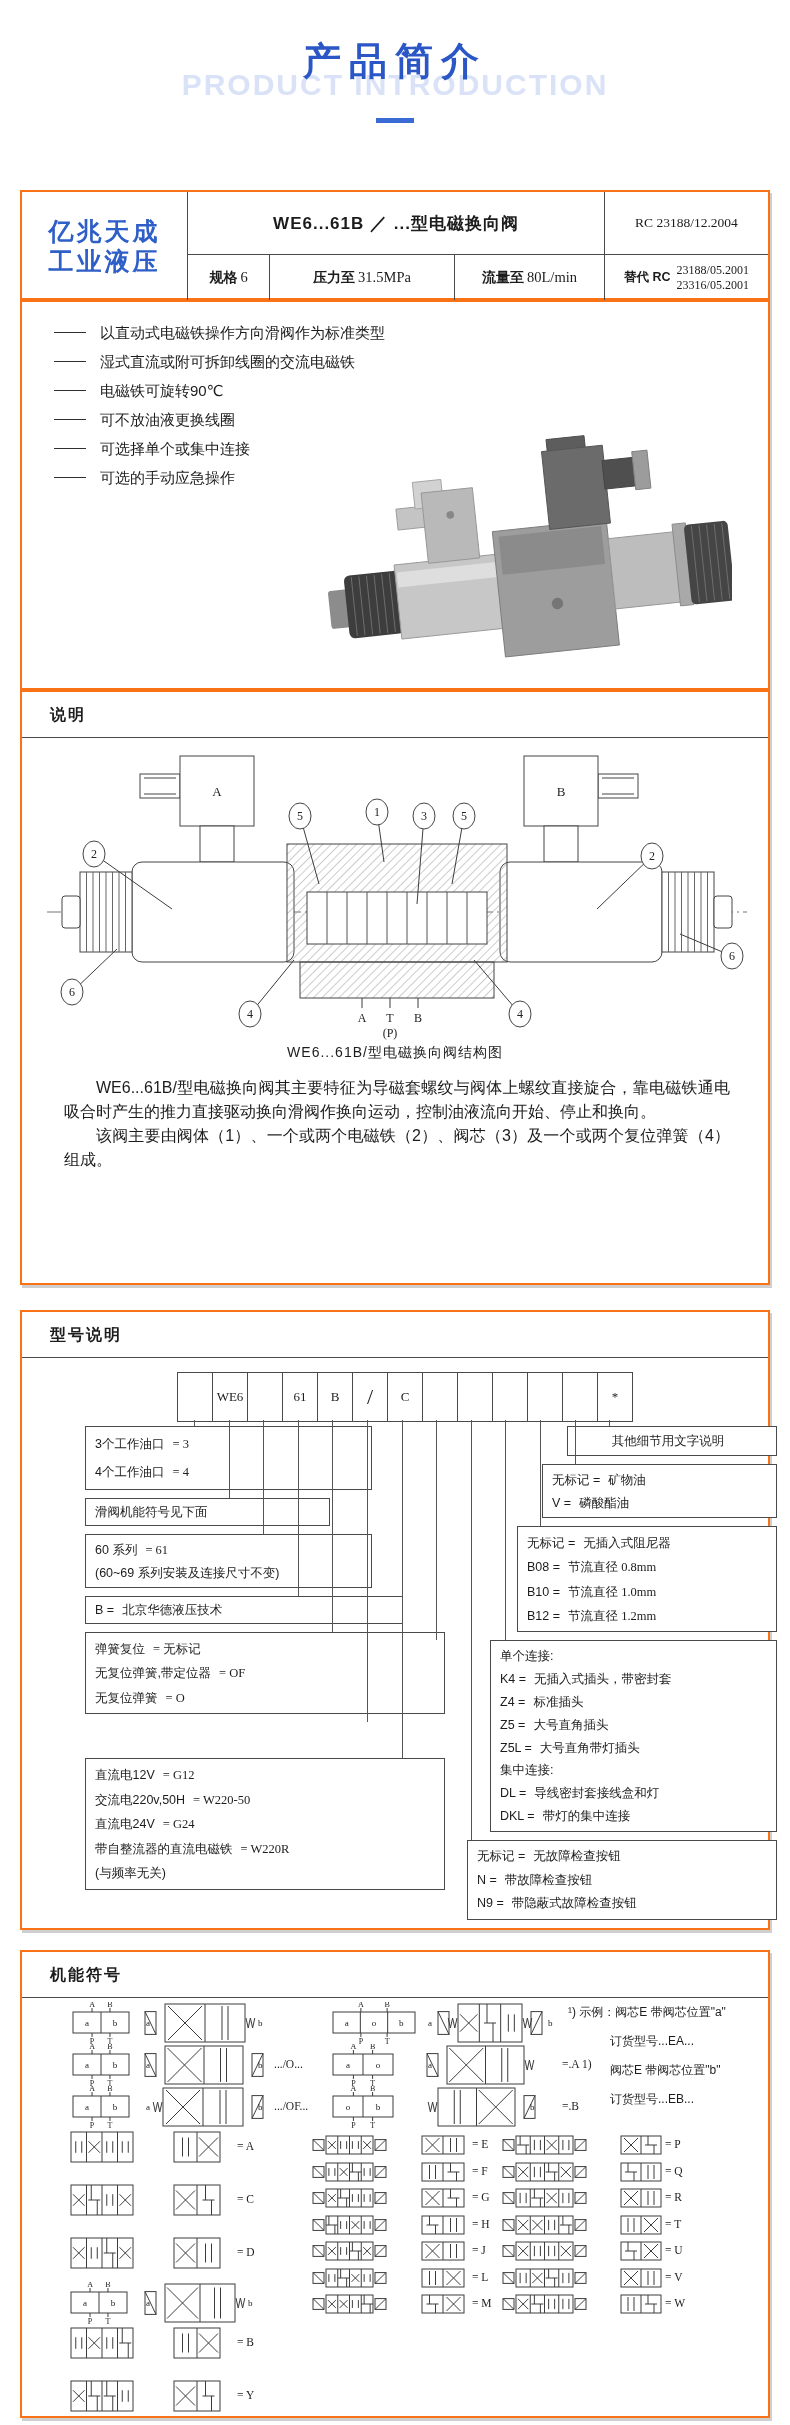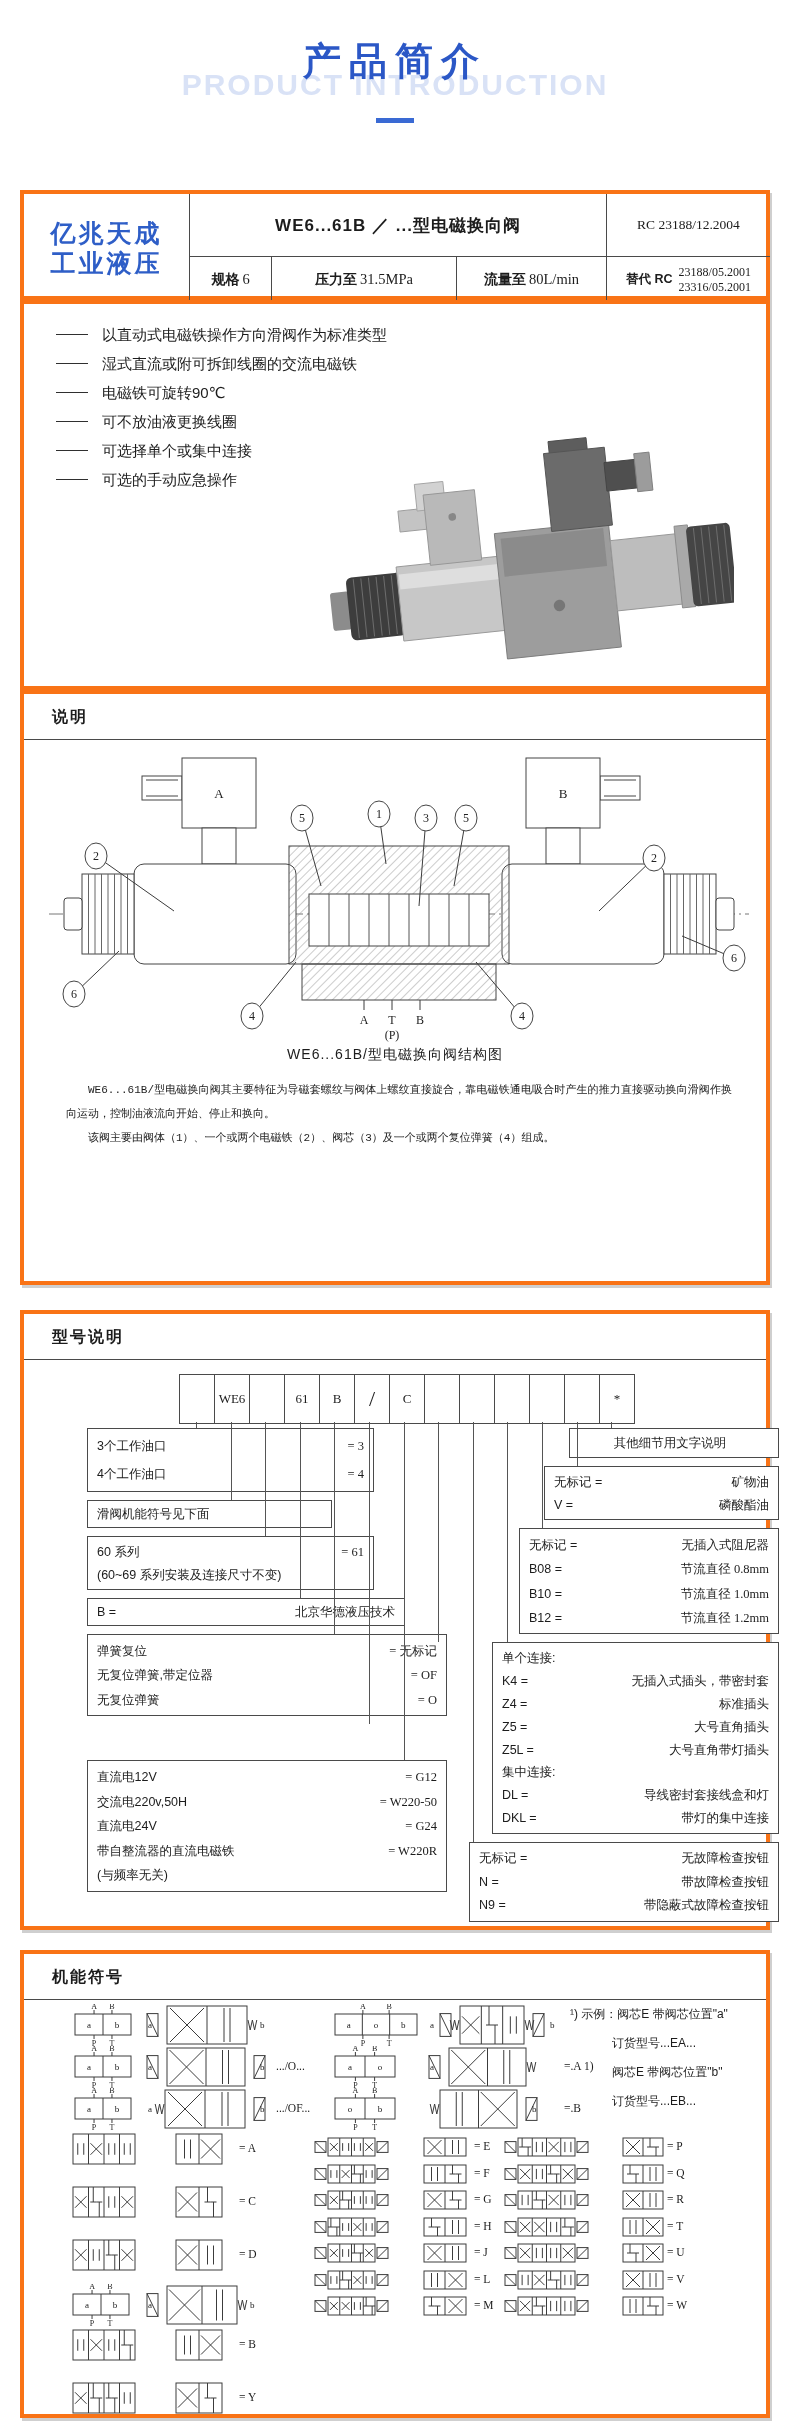--- a/index.html
+++ b/index.html
@@ -1,18 +1,18 @@
 <!DOCTYPE html>
 <html><head>
 <meta charset="utf-8">
 <style>
   html,body{margin:0;padding:0;background:#fff;}
   body{width:790px;height:2425px;position:relative;font-family:"Liberation Sans","DejaVu Sans",sans-serif;color:#1c1c1c;overflow:hidden;}
   .sf{font-family:"Liberation Serif","DejaVu Serif",serif;}
-  .box{position:absolute;border:4px solid #f97316;background:#fff;box-shadow:2px 3px 0 #cfcfcf;}
+  .box{position:absolute;border:2px solid #f97316;background:#fff;box-shadow:2px 3px 0 #cfcfcf;}
   .sec-head{border-bottom:1px solid #4a4a4a;font-weight:bold;font-size:16px;padding:13px 28px 11px;letter-spacing:2px;}
   
   .page-title{position:absolute;top:36px;left:0;width:100%;text-align:center;font-size:38px;font-weight:bold;color:#2b57c6;letter-spacing:8px;z-index:2;}
   .watermark{position:absolute;top:68px;left:0;width:100%;text-align:center;font-size:30px;font-weight:bold;color:#d9e2f6;letter-spacing:2px;white-space:nowrap;z-index:1;}
   .title-dash{position:absolute;top:118px;left:50%;margin-left:-19px;width:38px;height:5px;background:#3a6ad4;z-index:2;}
   
   .spec-table{left:20px;top:190px;width:750px;height:110px;display:grid;grid-template-columns:165px 82px 185px 150px 164px;grid-template-rows:62px 46px;box-sizing:border-box;}
   .cell{display:flex;align-items:center;justify-content:center;box-sizing:border-box;}
   .bl{border-left:1px solid #4a4a4a;} .bt{border-top:1px solid #4a4a4a;}
   .c-company{flex-direction:column;color:#2e5ec7;font-weight:900;font-size:25px;line-height:1.2;letter-spacing:3px;}
@@ -23,31 +23,31 @@
   .c-rep{font-size:12.5px;font-weight:bold;gap:6px;}
   .rep-vals{display:flex;flex-direction:column;font-weight:normal;font-size:12px;line-height:15px;text-align:left;}
   
   .features-box{left:20px;top:300px;width:750px;height:390px;box-sizing:border-box;}
   .feature-list{position:absolute;left:32px;top:16px;list-style:none;margin:0;padding:0;font-size:15px;}
   .feature-list li{display:flex;line-height:29px;}
   .fdash{width:32px;border-top:1.5px solid #2f2f2f;margin:14px 14px 0 0;flex:none;}
   
   .desc-box{left:20px;top:690px;width:750px;height:595px;box-sizing:border-box;}
   .fig-caption{position:absolute;left:0;top:352px;width:100%;text-align:center;font-size:14px;letter-spacing:1px;}
-  .desc-paras{position:absolute;left:42px;top:384px;width:666px;font-size:11px;line-height:24px;text-align:justify;font-family:Liberation Mono, monospace;}
+  .desc-paras{position:absolute;left:42px;top:384px;width:666px;font-size:16px;line-height:24px;text-align:justify;}
   .desc-paras p{margin:0;text-indent:2em;}
   
   .model-box{left:20px;top:1310px;width:750px;height:620px;box-sizing:border-box;}
   .code-strip{position:absolute;left:155px;top:60px;display:flex;border:1px solid #4a4a4a;height:48px;}
   .ccell{width:34px;height:48px;border-right:1px solid #4a4a4a;text-align:center;line-height:48px;font-size:13px;font-family:"Liberation Serif","DejaVu Serif",serif;}
   .ccell:last-child{border-right:none;}
   .ccell.slash{font-size:22px;}
   .vline{position:absolute;width:0;border-left:1px solid #555;}
   .mbox{position:absolute;border:1px solid #4a4a4a;background:#fff;font-size:12.5px;padding:4px 9px;box-sizing:border-box;}
-  .mrow{display:flex;justify-content:space-between;gap:8px;white-space:nowrap;}
+  .mrow{display:flex;justify-content:flex-start;gap:8px;white-space:nowrap;}
   .mrow.ctr{justify-content:center;}
   .mrow .sf{font-size:12.5px;}
   
   .func-box{left:20px;top:1950px;width:750px;height:468px;box-sizing:border-box;}
   .note-block{position:absolute;left:546px;top:46px;width:212px;font-size:12px;line-height:29px;white-space:nowrap;}
   .note-block div+div{padding-left:42px;}
   .frow{position:absolute;left:0;width:100%;}
   .fitem{position:absolute;top:0;}
   .fcode{position:absolute;top:0;font-size:11.5px;font-family:"Liberation Serif","DejaVu Serif",serif;white-space:nowrap;}
 </style>

